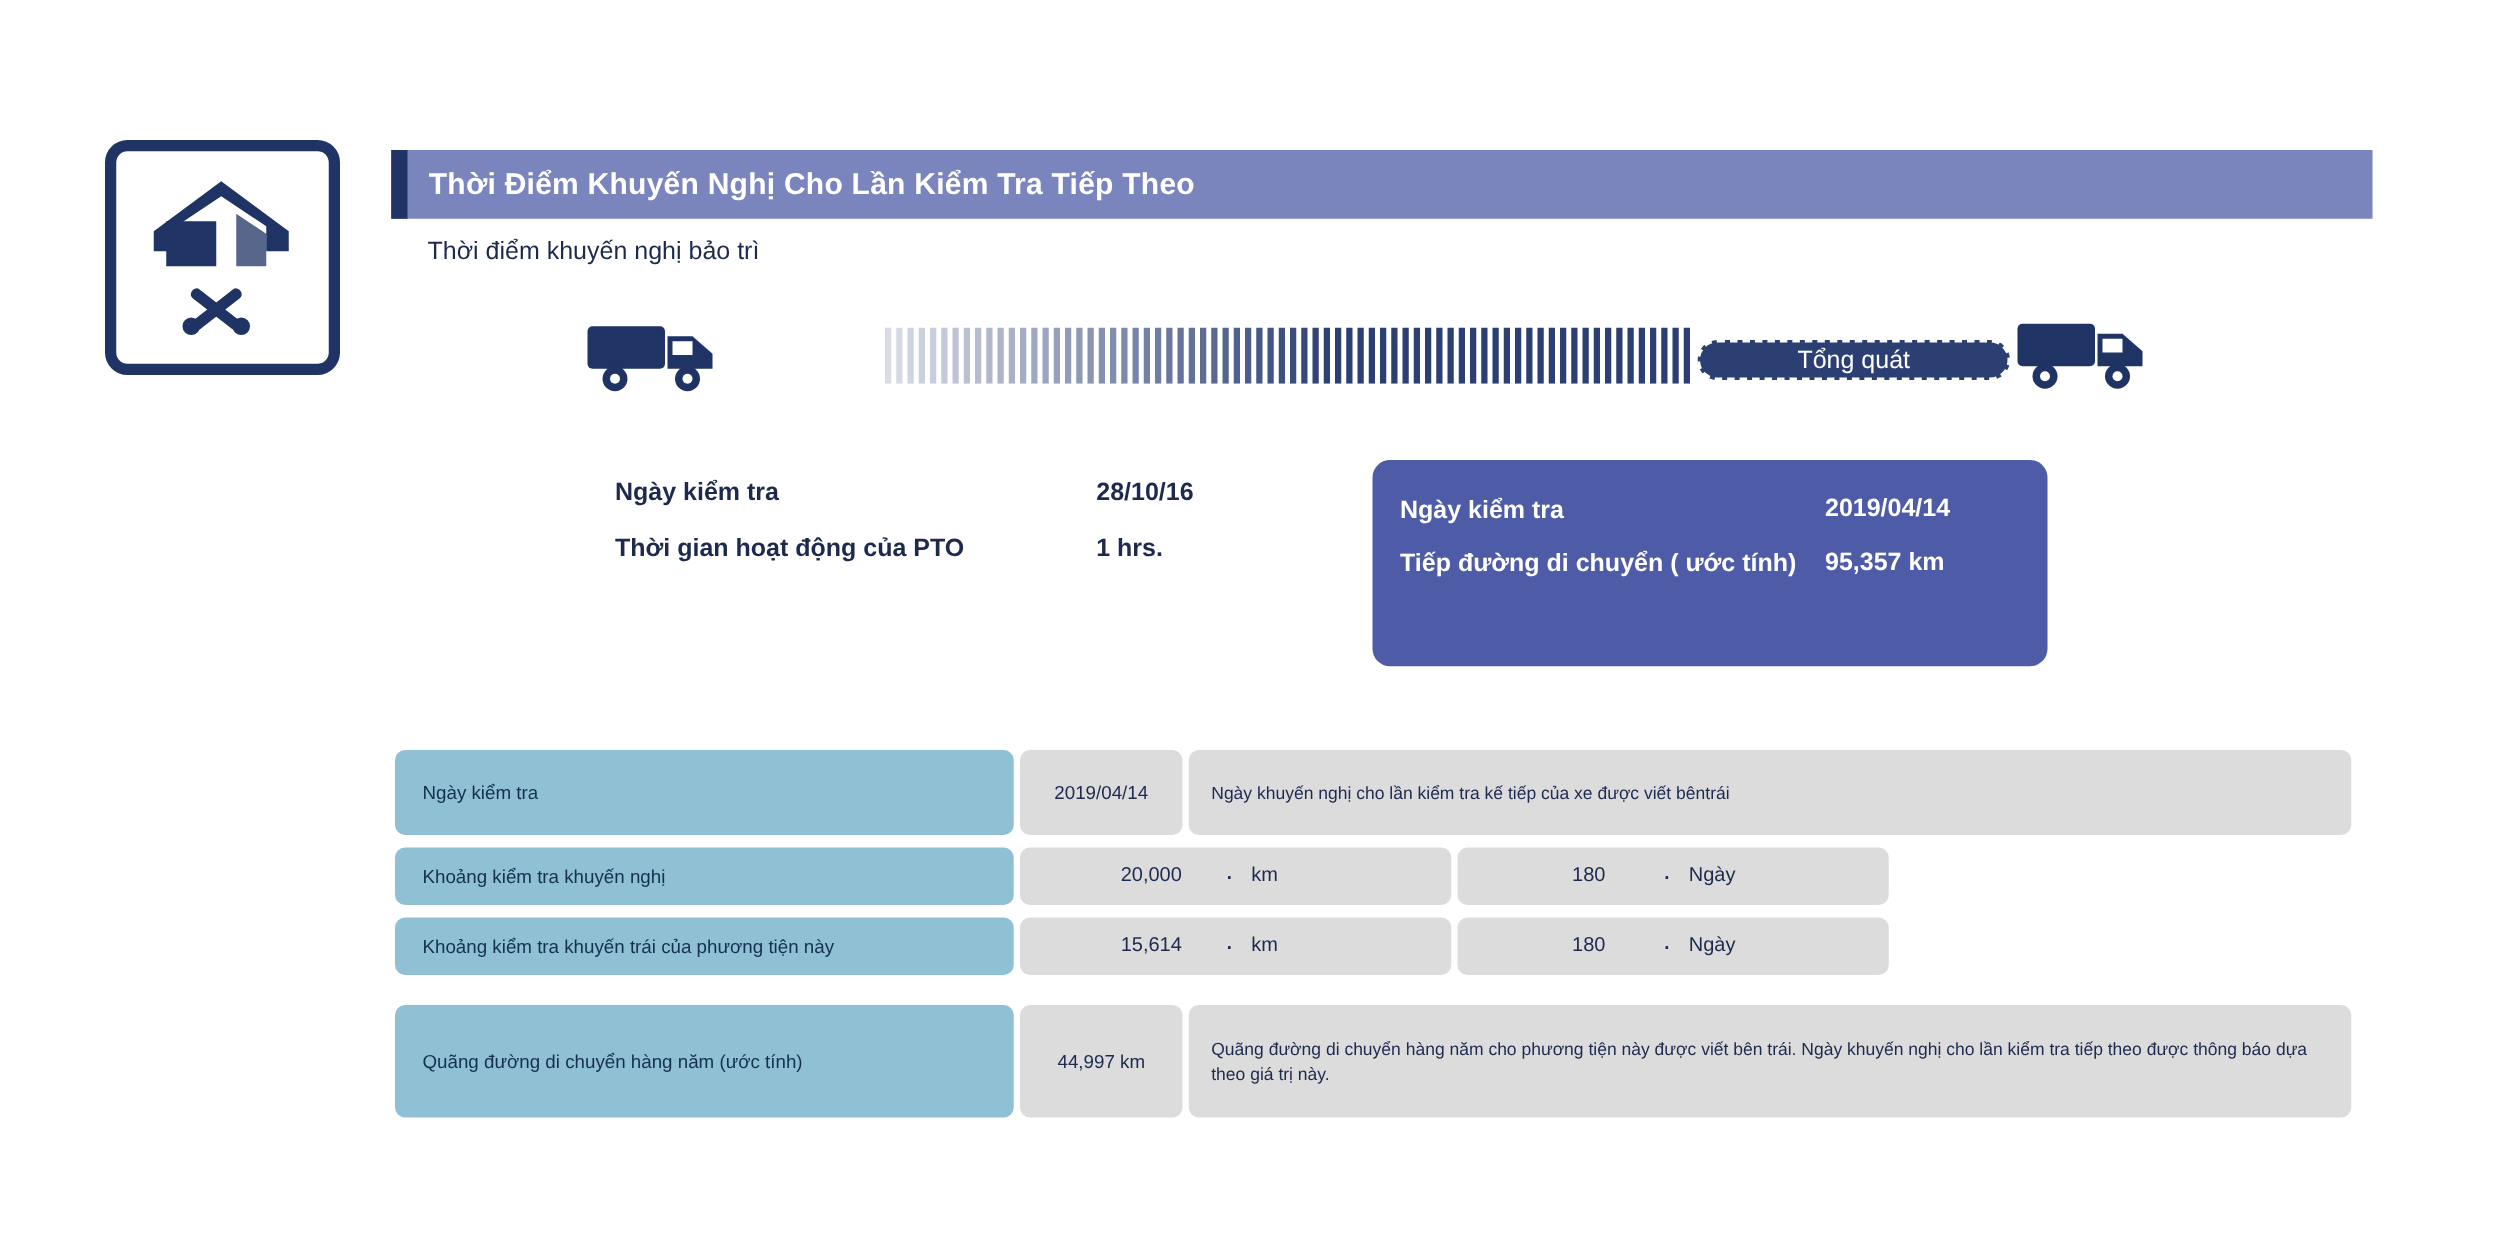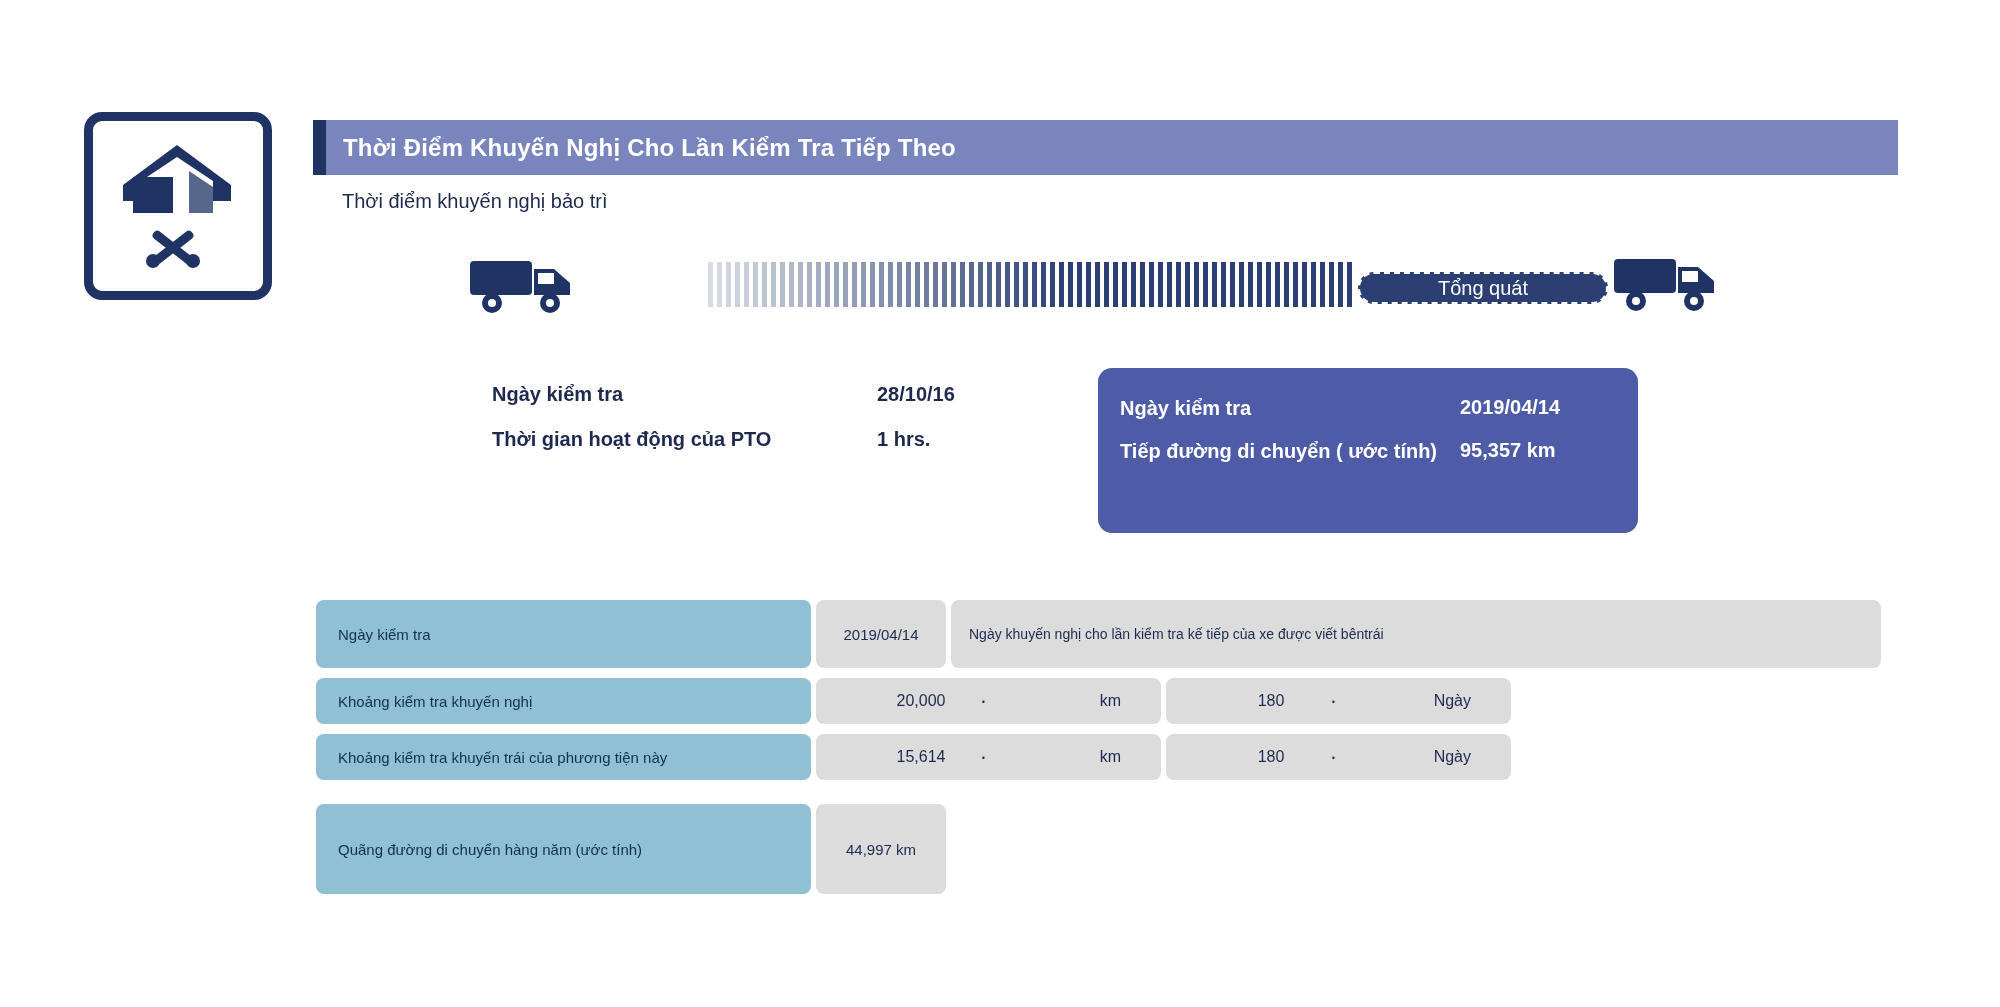--- a/index.html
+++ b/index.html
@@ -205,21 +205,21 @@
     border-radius: 8px;
     margin-left: 5px;
     width: 345px;
     justify-content: space-between;
     padding: 0 40px 0 60px;
     font-size: 16px;
     color: #1d2a4d;
   }
   .c-unitbox .num { width: 90px; text-align: center; }
   .c-unitbox .dot { font-size: 22px; line-height: 0; }
-  .c-unitbox .unit { width: 120px; text-align: right; }
+  .c-unitbox .unit { width: 120px; text-align: left; }
 
   .h-big { height: 68px; }
   .h-mid { height: 46px; }
   .h-note { height: 90px; margin-top: 24px; }
   .c-note.multiline { align-items: center; }
 </style>
 </head>
 <body>
 
 <div class="icon-badge">
@@ -400,15 +400,16 @@
     <div class="cell c-unitbox">
       <div class="num">180</div>
       <div class="dot">·</div>
       <div class="unit">Ngày</div>
     </div>
   </div>
 
   <div class="trow h-note">
     <div class="cell c-label">Quãng đường di chuyển hàng năm (ước tính)</div>
     <div class="cell c-value">44,997 km</div>
+    <div class="cell c-note multiline">Quãng đường di chuyển hàng năm cho phương tiện này được viết bên trái. Ngày khuyến nghị cho lần kiểm tra tiếp theo được thông báo dựa theo giá trị này.</div>
   </div>
 
 </div>
 
 </body></html>

